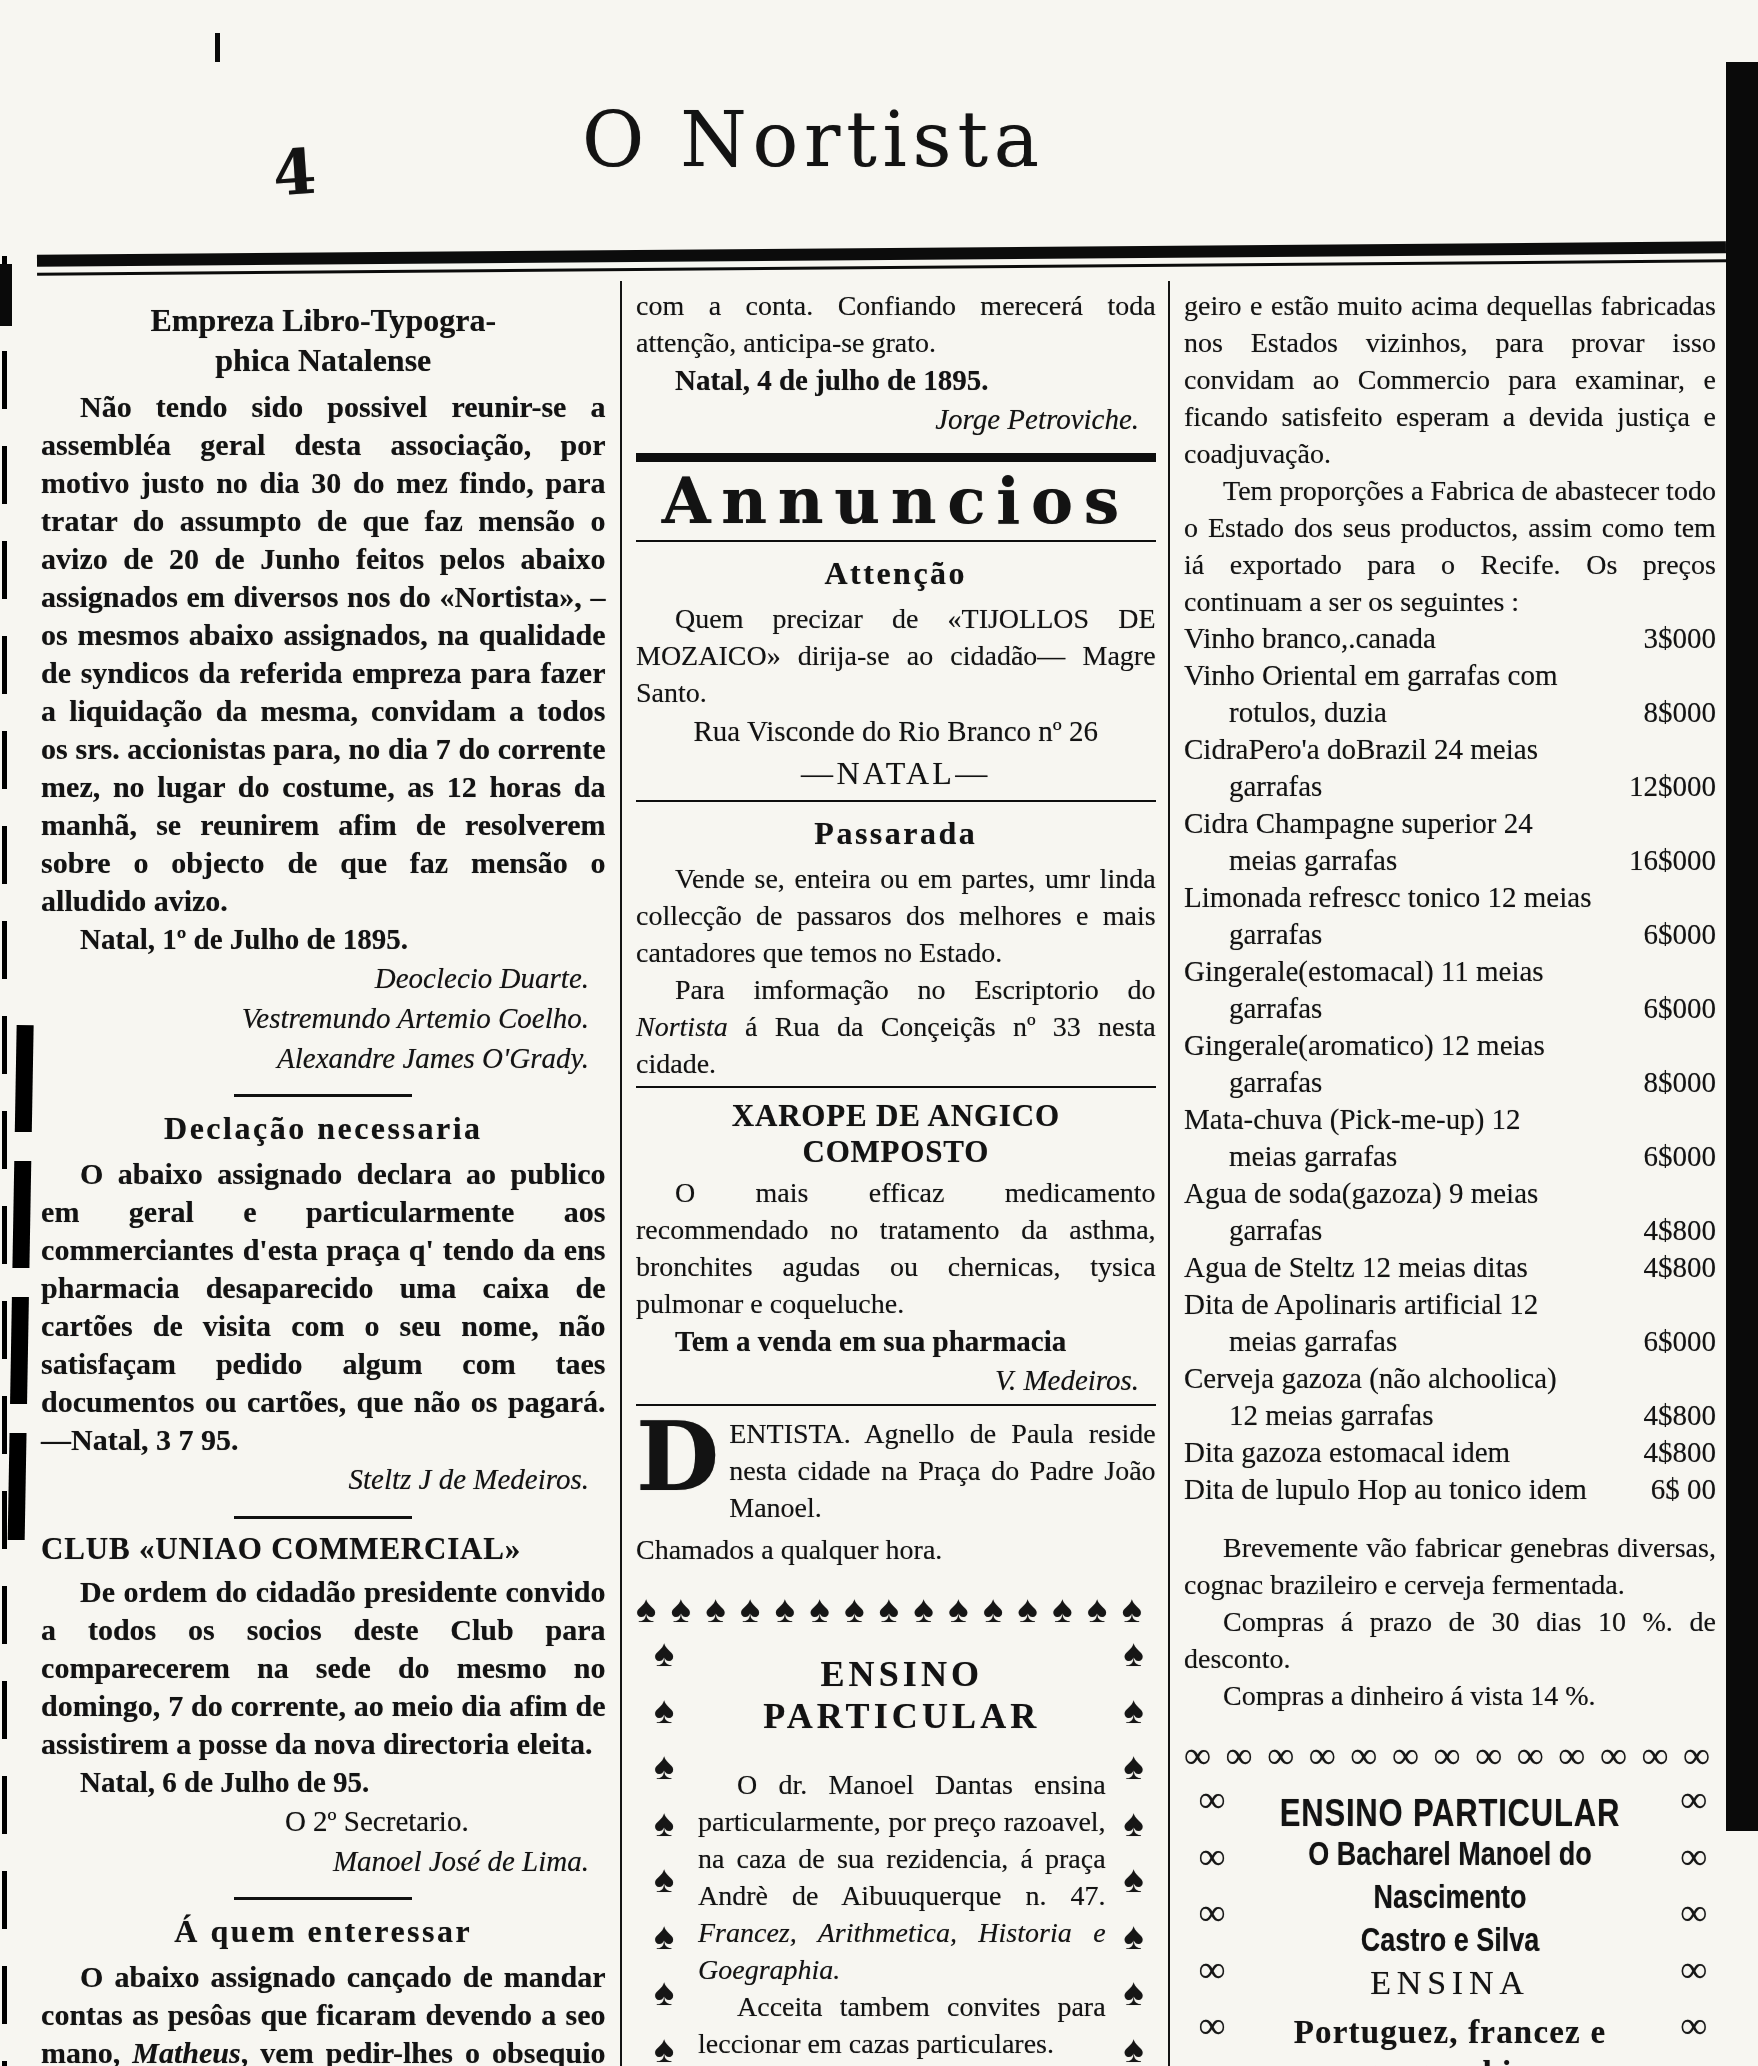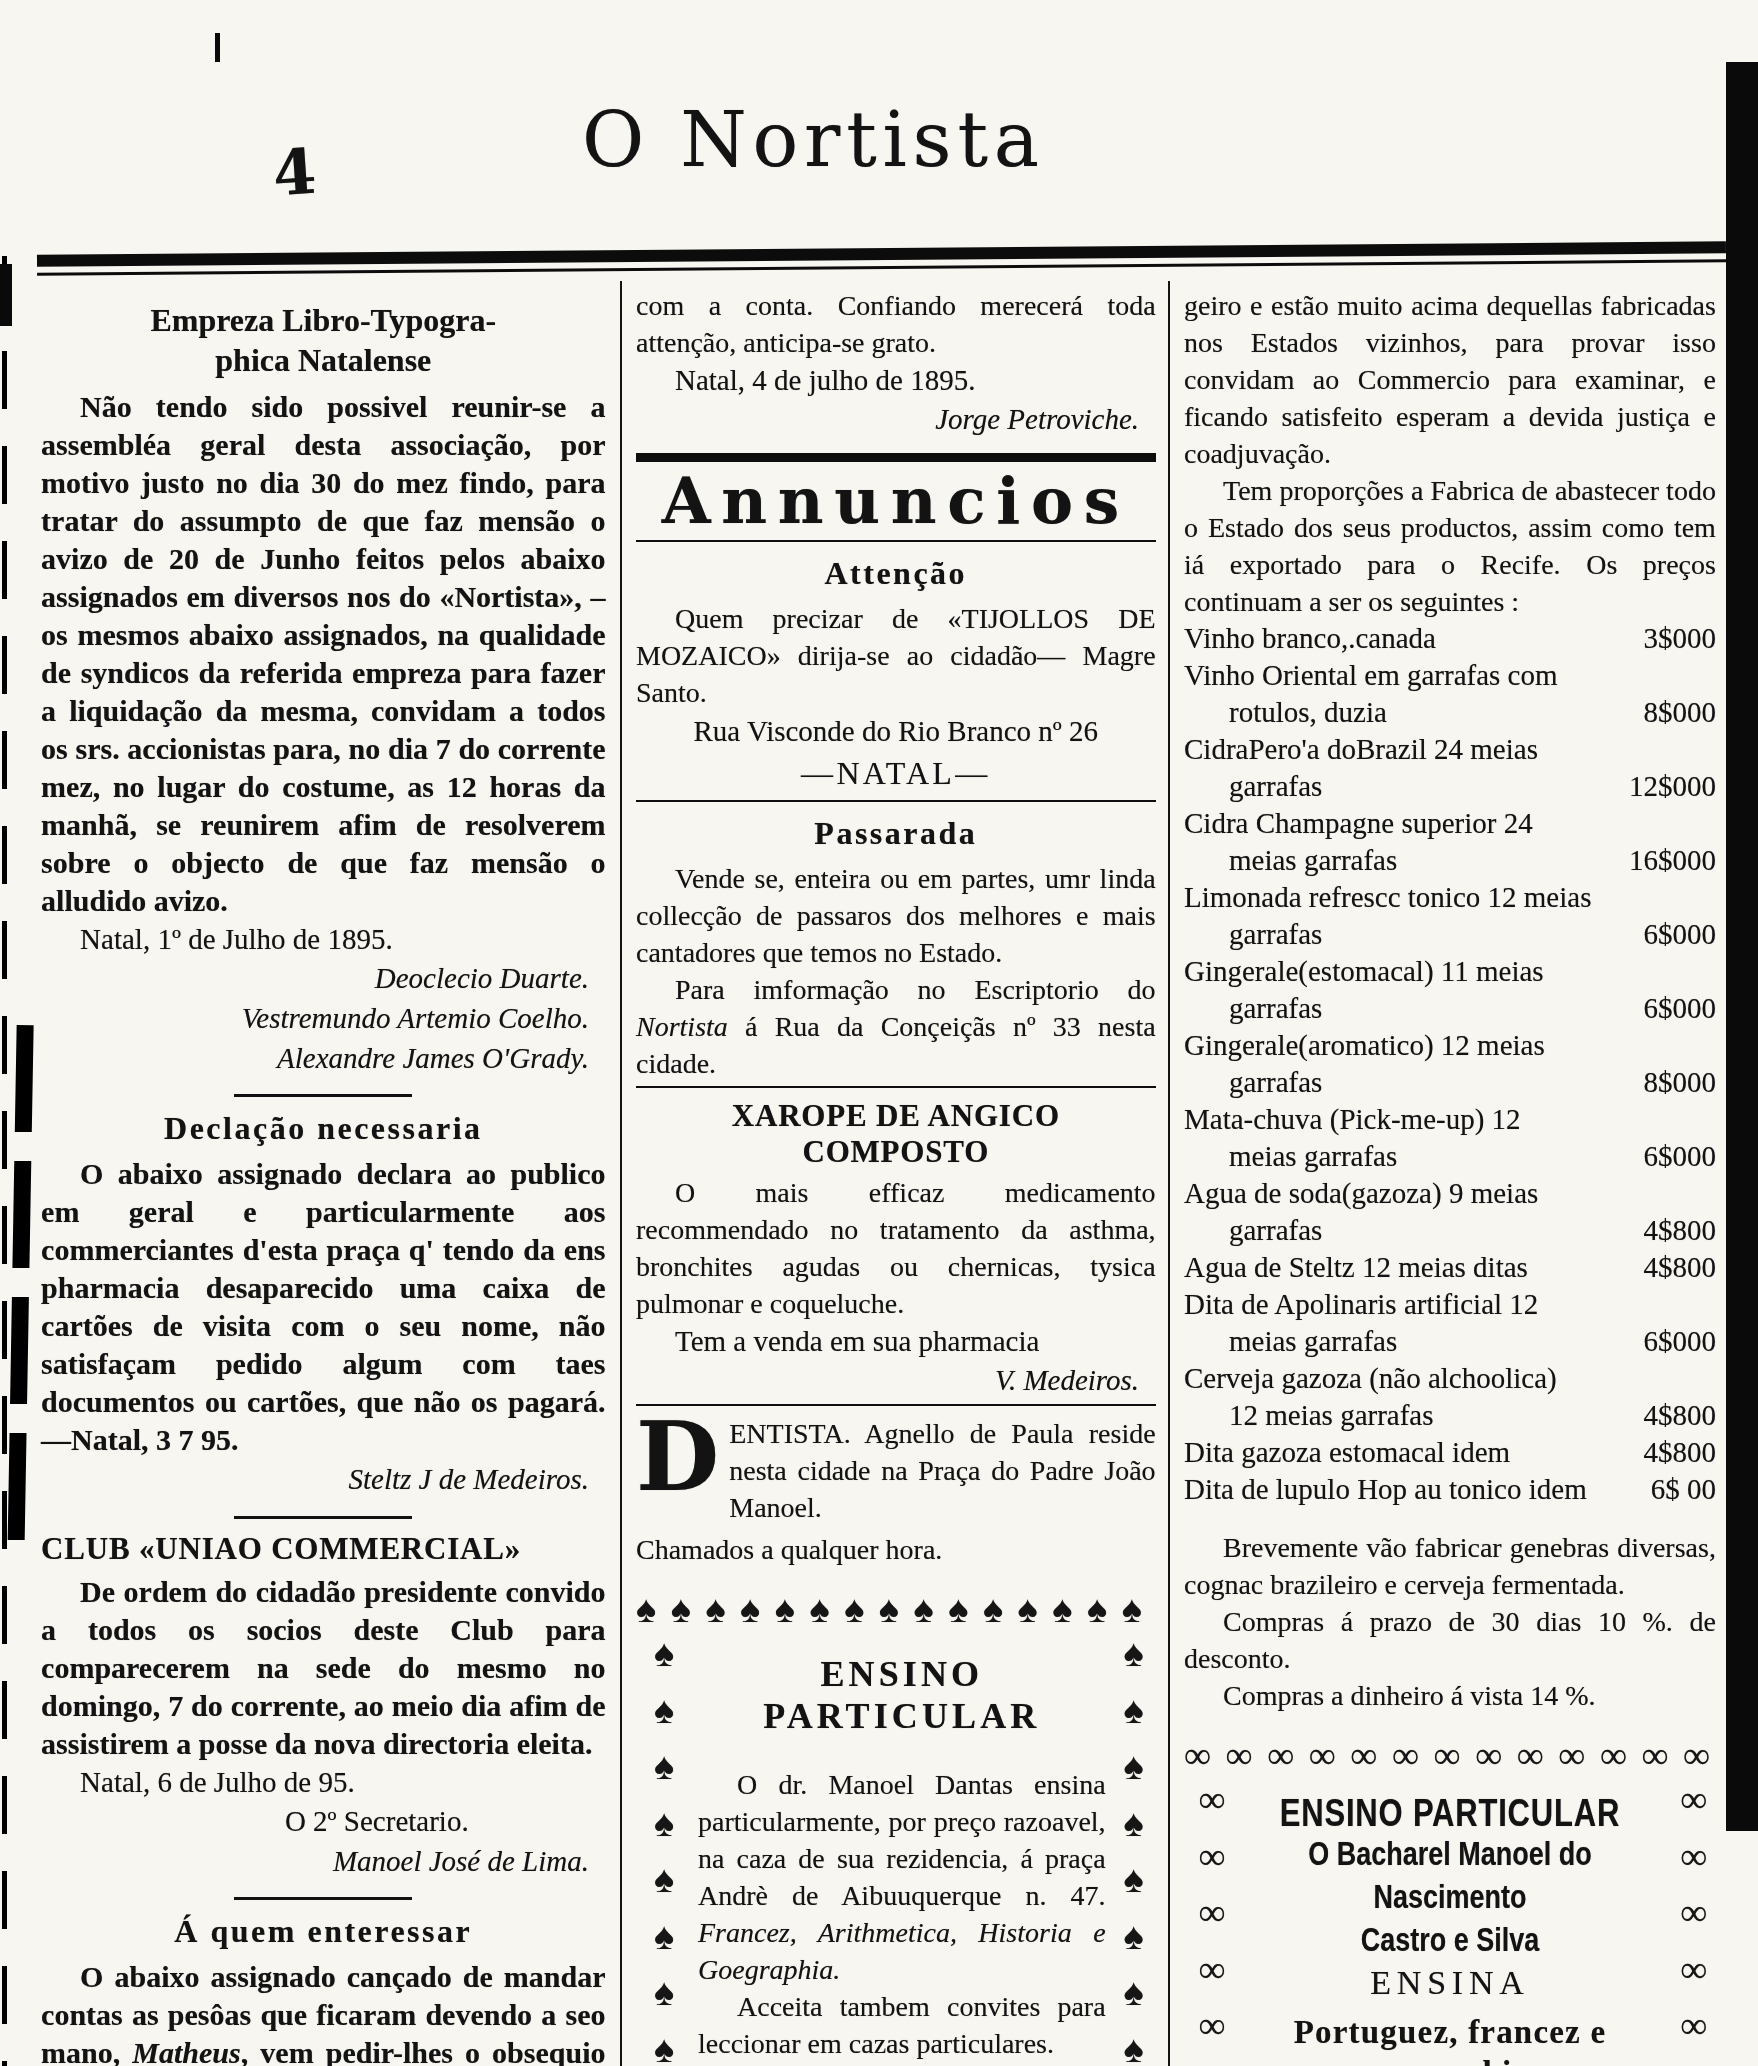--- a/index.html
+++ b/index.html
@@ -20,21 +20,21 @@
   .c1{width:583px;padding:8.3px 14.5px 0 4.1px;}
   .c2{width:550px;padding:5.8px 12.4px 0 14px;border-left:2.5px solid #141414;border-right:2.5px solid #141414;}
   .c3{width:550px;padding:5.8px 4.1px 0 14px;}
   p{margin:0;}
   .body{font-size:28px;line-height:37px;text-align:justify;}
   .c1 .body{font-size:30px;line-height:38px;font-weight:bold;}
   .ind{text-indent:39px;}
   .h2{font-size:32px;line-height:40px;font-weight:bold;text-align:center;margin:10.7px 0 7.4px;}
   .h2.sp{letter-spacing:2.5px;}
   .caps-h{font-size:31px;margin:12.4px 0 5.8px;letter-spacing:0.8px;}
-  .dateline{font-size:29px;line-height:38px;text-indent:39px;}
+  .dateline{font-size:29px;line-height:38px;text-indent:39px;font-weight:bold;}
   .sig{font-size:29px;line-height:40px;font-style:italic;text-align:right;padding-right:16.5px;}
   .role{font-size:29px;line-height:40px;text-align:center;padding-left:107px;}
   .divider{width:178px;margin:16.5px auto 10.7px;border-top:3.7px solid #111;}
   .rule-thick{border-top:9px solid #0e0e0e;margin:14px 0 2.5px;}
   .rule-thin{border-top:2.9px solid #0e0e0e;margin:4.1px 0 3.3px;}
   .annuncios{font-size:63px;line-height:70px;font-weight:bold;text-align:center;
              letter-spacing:10.7px;margin:4.1px 0 2.5px;font-family:"DejaVu Serif",serif;}
   .addr{font-size:29px;line-height:40px;text-align:center;}
   .natal{font-size:32px;text-align:center;letter-spacing:3.3px;margin:3.3px 0 8.3px;}
   .xtitle{font-size:31px;letter-spacing:0.8px;text-align:center;margin:10px 0 4.1px;}

